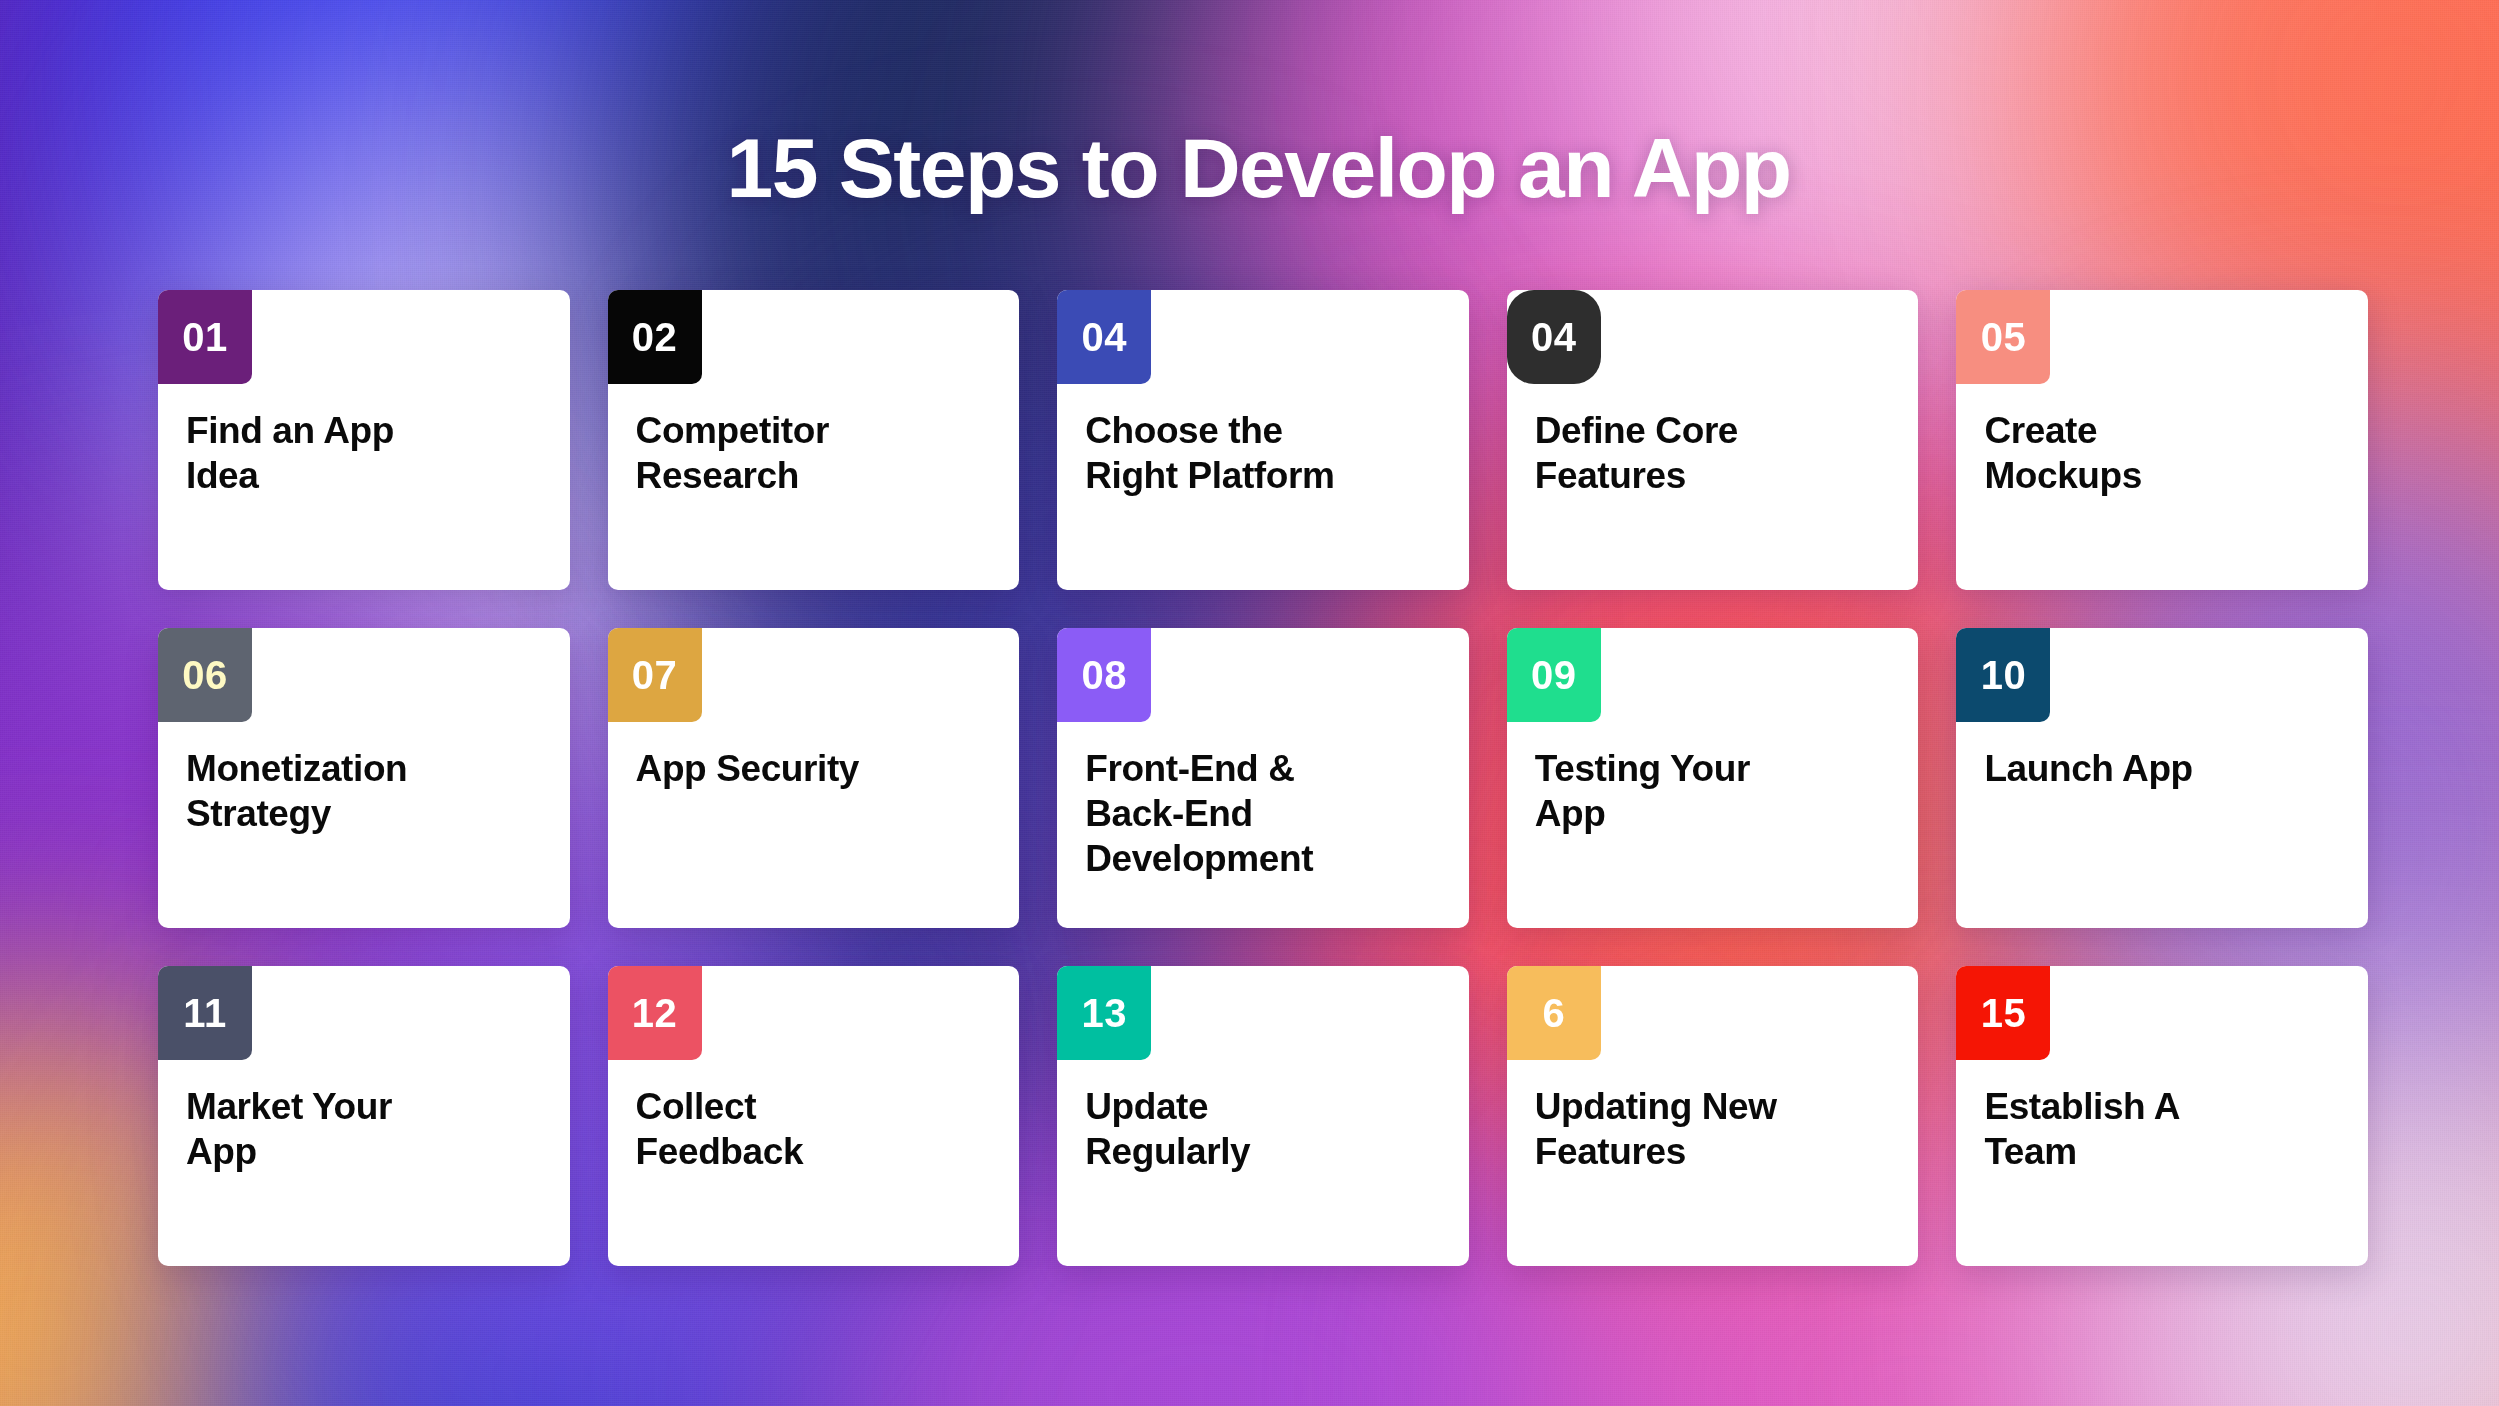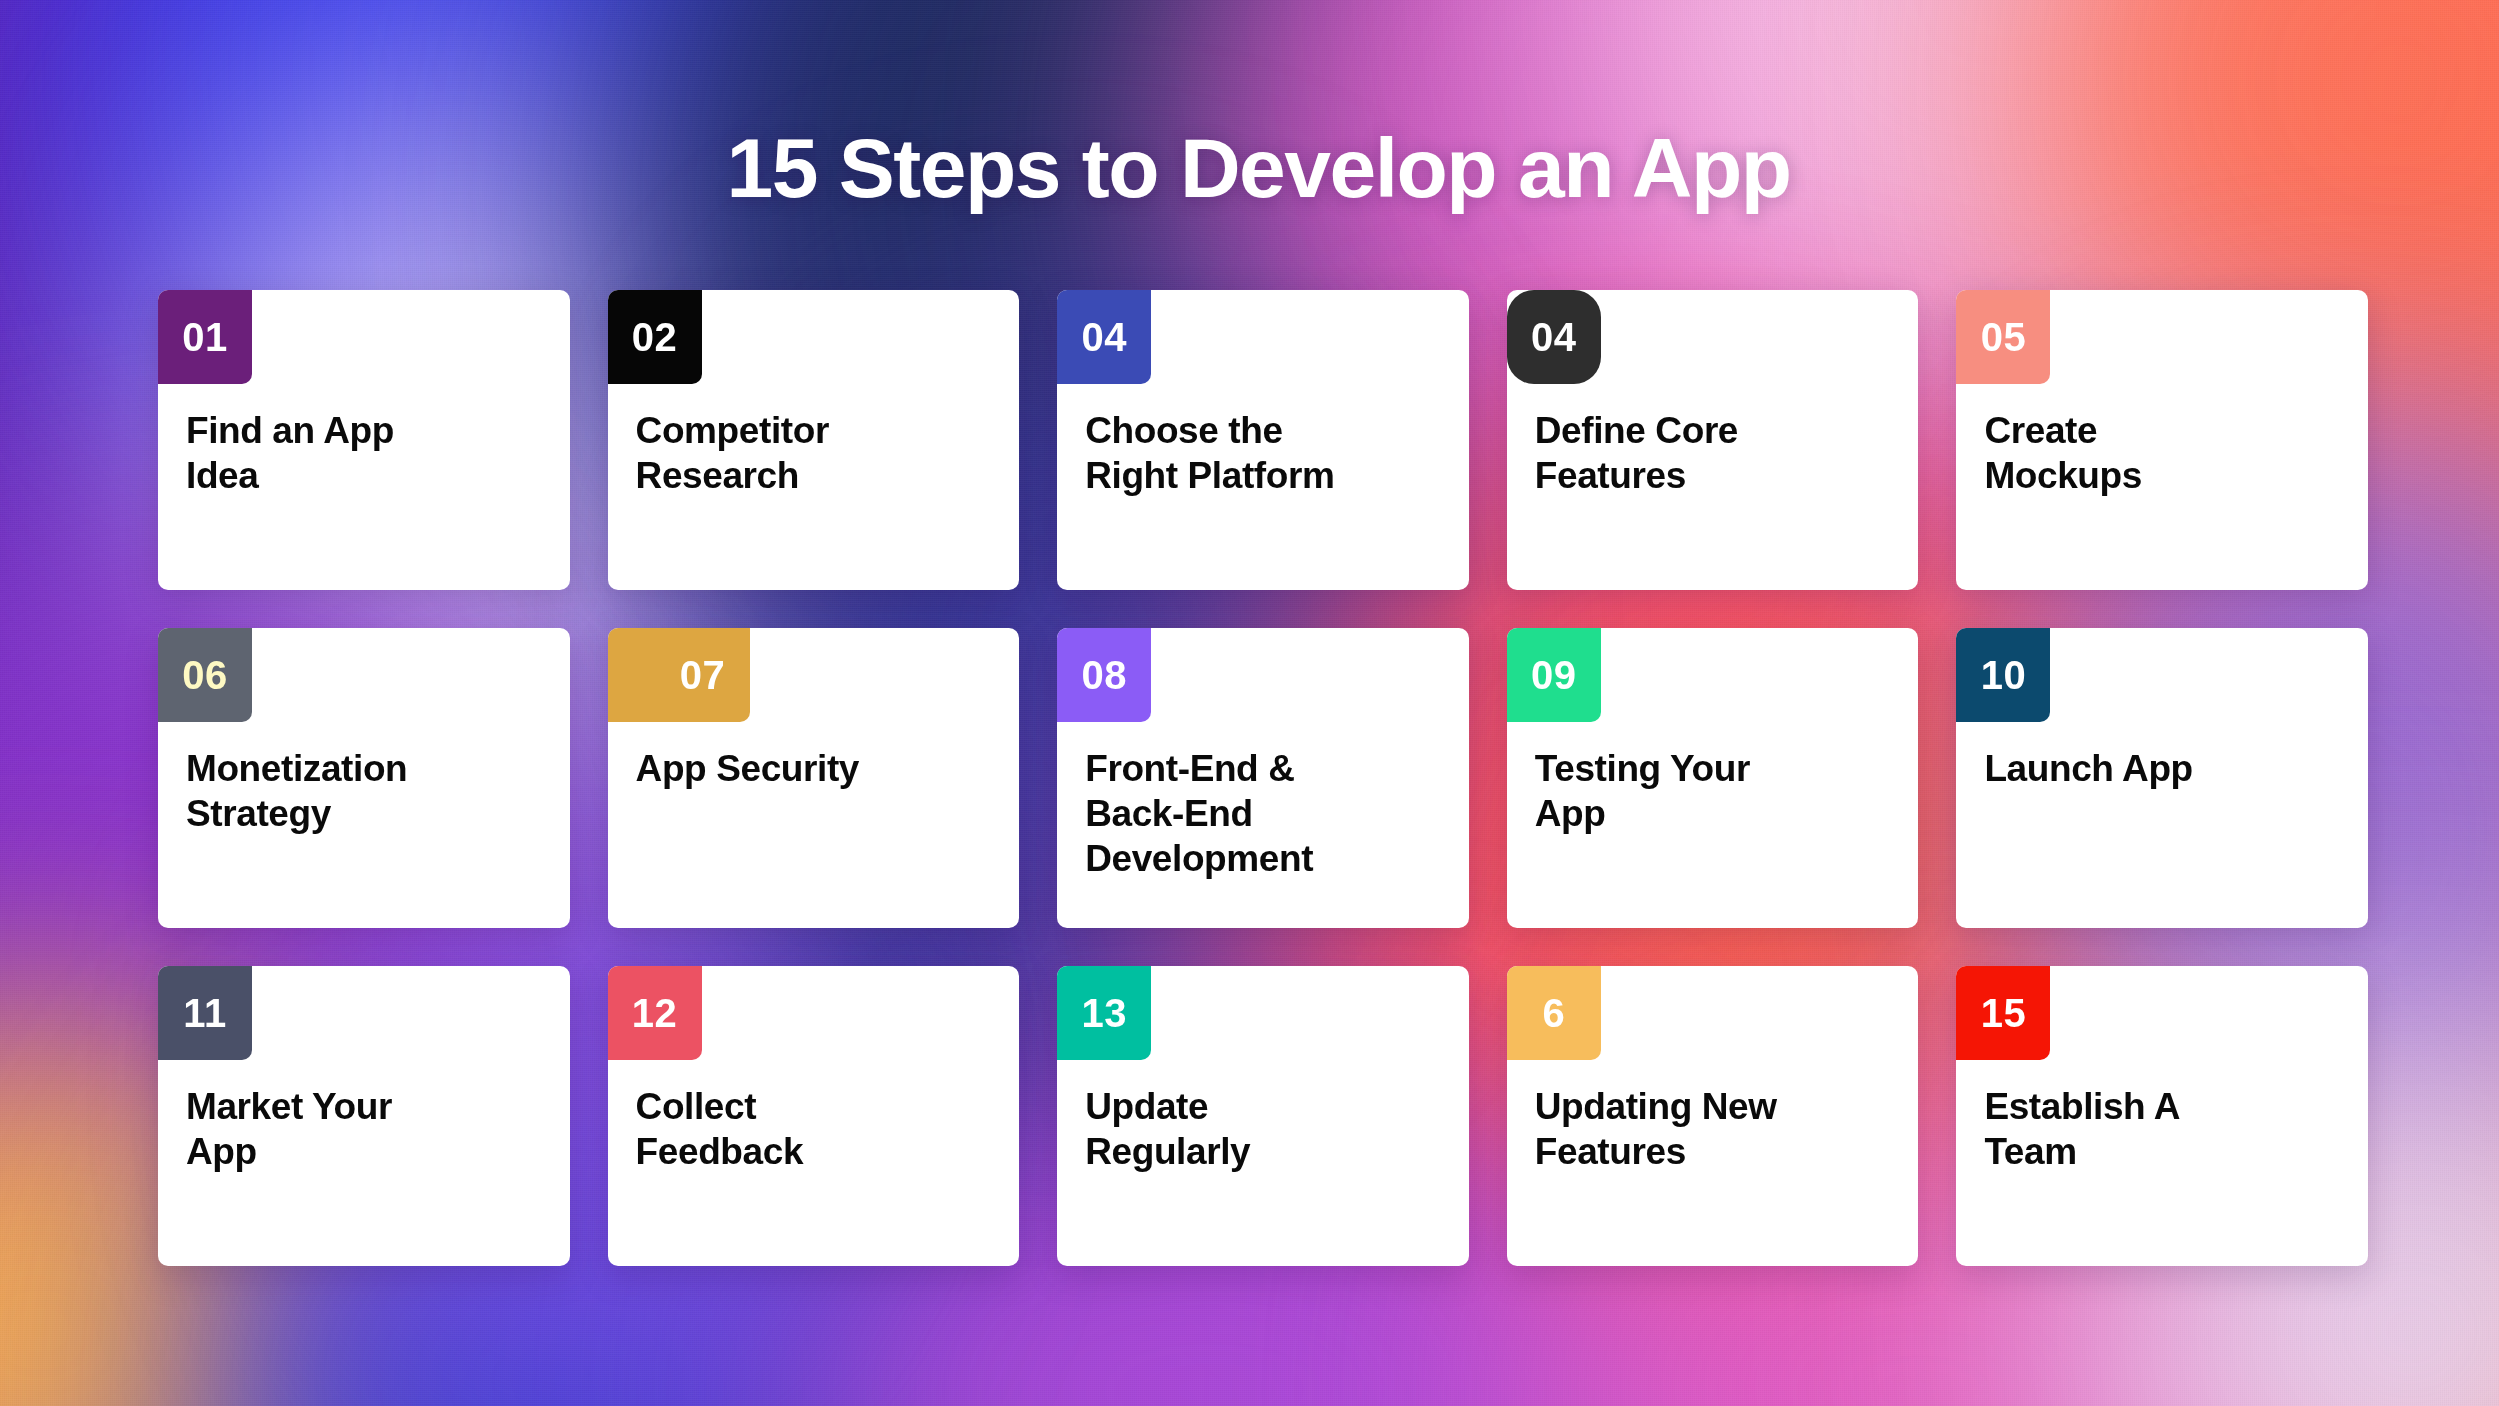--- a/index.html
+++ b/index.html
@@ -185,21 +185,21 @@
           <div class="badge" style="background: rgb(247, 142, 128); color: rgb(255, 255, 255);">05</div>
           <div class="card-title">Create
 Mockups</div>
         </div>
         <div class="card">
           <div class="badge" style="background: rgb(94, 100, 112); color: #fef9c3;">06</div>
           <div class="card-title">Monetization
 Strategy</div>
         </div>
         <div class="card">
-          <div class="badge" style="background: rgb(221, 166, 65); color: rgb(255, 255, 255); padding-left: 48px;">07</div>
+          <div class="badge" style="background: rgb(221, 166, 65); color: rgb(255, 255, 255);">07</div>
           <div class="card-title">App Security</div>
         </div>
         <div class="card">
           <div class="badge" style="background: #8b5cf6; color: rgb(255, 255, 255);">08</div>
           <div class="card-title">Front-End &amp;
 Back-End
 Development</div>
         </div>
         <div class="card">
           <div class="badge" style="background: rgb(31, 222, 142); color: rgb(255, 255, 255);">09</div>

